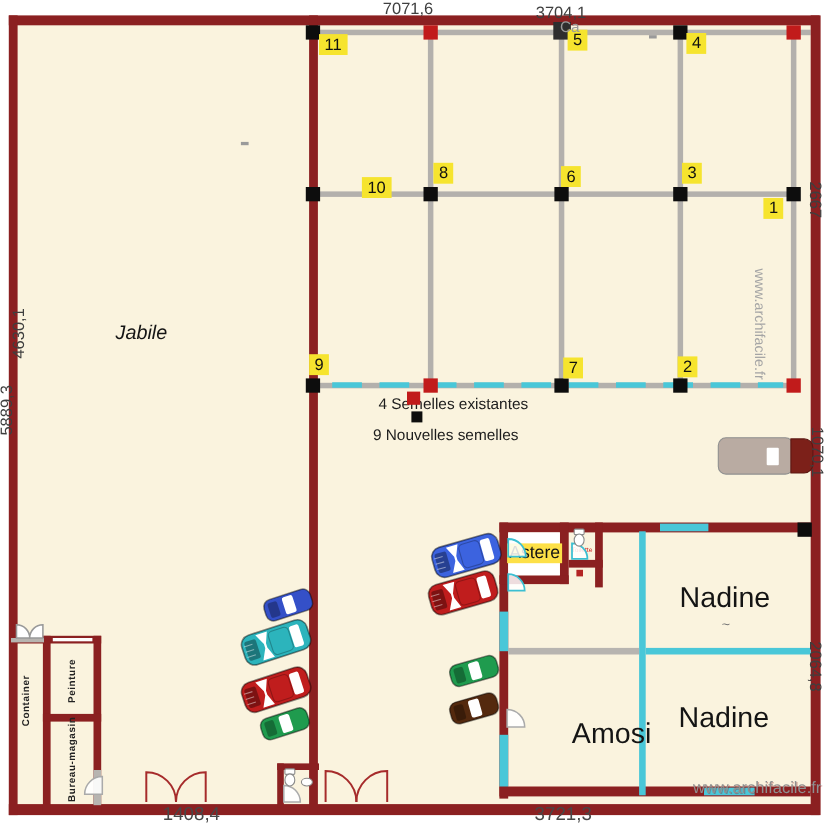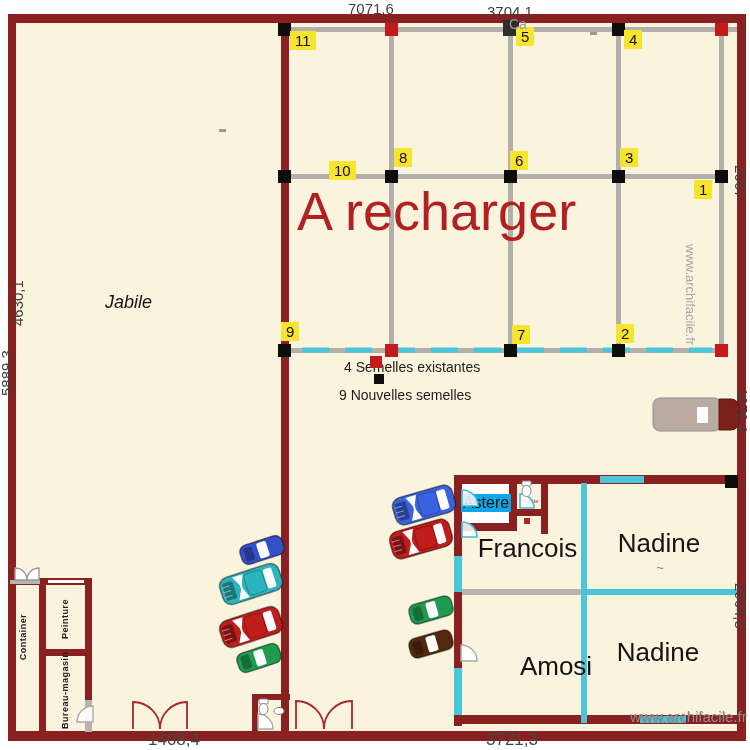--- a/index.html
+++ b/index.html
@@ -39,21 +39,20 @@
   <div class="abs interior" style="left:10px;top:16px;width:733px;height:721px;"></div>
 
   <div class="g" style="left:284px;top:27px;width:453px;height:5px;"></div>
   <div class="g" style="left:284px;top:174px;width:442px;height:5px;"></div>
   <div class="g" style="left:284px;top:348px;width:442px;height:5px;"></div>
   <div class="g" style="left:389px;top:27px;width:5px;height:326px;"></div>
   <div class="g" style="left:508px;top:27px;width:5px;height:326px;"></div>
   <div class="g" style="left:616px;top:27px;width:5px;height:326px;"></div>
   <div class="g" style="left:719px;top:27px;width:5px;height:326px;"></div>
 
-  <div id="title">A recharger</div>
 
   <div class="w" style="left:8px;top:14px;width:737px;height:9px;"></div>
   <div class="w" style="left:8px;top:731px;width:737px;height:10px;"></div>
   <div class="w" style="left:8px;top:14px;width:8px;height:727px;"></div>
   <div class="w" style="left:737px;top:14px;width:9px;height:727px;"></div>
   <div class="w" style="left:281px;top:14px;width:8px;height:726px;"></div>
 
   <div class="w" style="left:454px;top:475px;width:283px;height:9px;"></div>
   <div class="w" style="left:454px;top:475px;width:8px;height:251px;"></div>
   <div class="w" style="left:454px;top:715px;width:283px;height:9px;"></div>
@@ -225,23 +224,22 @@
       <div class="post" style="left: 714.5px; top: 343.5px; width: 13px; height: 13px; background: rgb(193, 27, 27);"></div>
       <div class="post" style="left: 724.5px; top: 474.5px; width: 13px; height: 13px; background: rgb(13, 13, 13);"></div>
     </div>
 
   <div class="legend-t" style="left:344px;top:359px;">4 Semelles existantes</div>
   <div class="abs" style="left:370px;top:356px;width:12px;height:12px;background:#c11b1b;z-index:36;"></div>
   <div class="abs" style="left:374px;top:374px;width:10px;height:10px;background:#0d0d0d;z-index:36;"></div>
   <div class="legend-t" style="left:339px;top:387px;">9 Nouvelles semelles</div>
 
   <div class="roomlabel" style="left:105px;top:292px;font-size:18px;font-style:italic;">Jabile</div>
-  <div class="roomlabel" style="left:461px;top:494px;width:50px;font-size:16px;background:#0ea5e9;z-index:31;">Astere</div>
+  <div class="roomlabel" style="left:461px;top:494px;width:50px;font-size:16px;background:#fde047;z-index:31;">Astere</div>
   <div class="roomlabel" style="left:516px;top:498px;width:26px;font-size:6px;color:#c22;z-index:31;">Toilette</div>
-  <div class="roomlabel" style="left:455px;top:533px;width:145px;font-size:26px;">Francois</div>
   <div class="roomlabel" style="left:586px;top:528px;width:146px;font-size:26px;">Nadine</div>
   <div class="roomlabel" style="left:650px;top:560px;width:20px;font-size:13px;color:#777;">~</div>
   <div class="roomlabel" style="left:455px;top:651px;width:130px;font-size:26px;padding-left:36px;">Amosi</div>
   <div class="roomlabel" style="left:586px;top:637px;width:144px;font-size:26px;">Nadine</div>
   <div class="vroom" style="left:18px;top:683px;width:92px;">Container</div>
   <div class="vroom" style="left:60px;top:643px;width:48px;">Peinture</div>
   <div class="vroom" style="left:60px;top:729px;width:70px;">Bureau-magasin</div>
 
   <div class="dim" style="left:348px;top:0px;">7071,6</div>
   <div class="ghost" style="left:509px;top:16px;">Ca</div>

